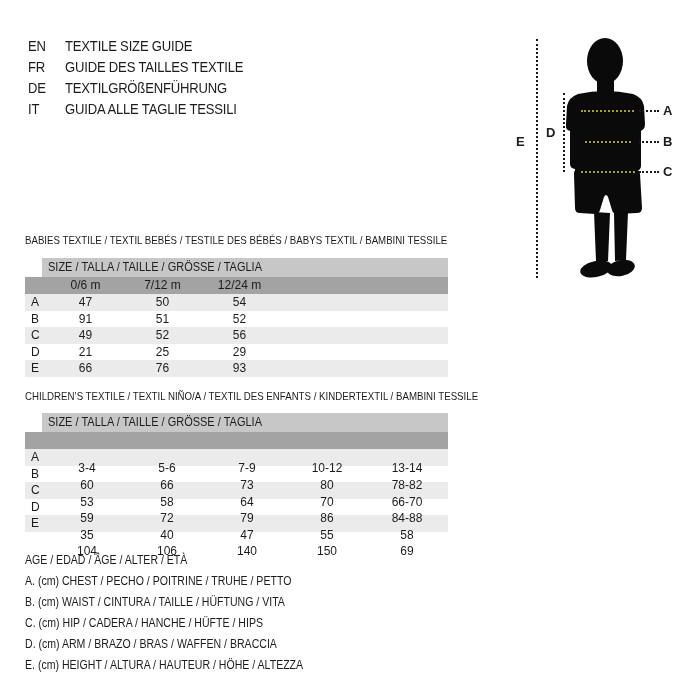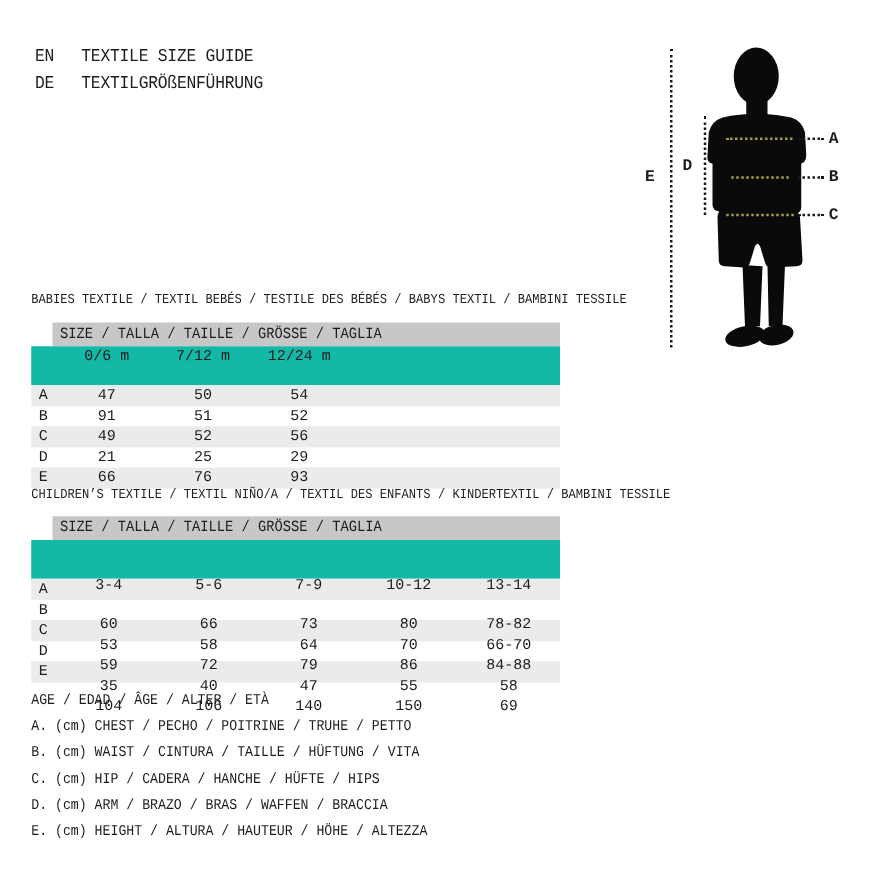--- a/index.html
+++ b/index.html
@@ -1,19 +1,19 @@
 <!DOCTYPE html>
 <html><head>
 <meta charset="utf-8">
 <style>
   * { margin:0; padding:0; box-sizing:border-box; }
   html,body { background:#ffffff; }
   .page {
     position:relative; width:700px; height:700px; background:#ffffff;
-    font-family:Liberation Mono, monospace;
+    font-family:Liberation Sans, sans-serif;
     color:#1c1c1c; overflow:hidden;border-radius:11px;
   }
   .cond { display:inline-block; transform:scaleX(0.88); transform-origin:left center; white-space:nowrap; }
 
   
   .languages { position:absolute; left:28px; top:36px; }
   .lang-row { display:flex; height:21px; line-height:21px; font-size:14.5px; font-weight:500; letter-spacing:-0.2px; }
   .lang-row .code { display:inline-block; width:37px; transform:scaleX(0.9); transform-origin:left center; }
   .lang-row .lang-label { display:inline-block; transform:scaleX(0.9); transform-origin:left center; white-space:nowrap; }
 
@@ -41,43 +41,51 @@
   .section-title { position:absolute; left:25px; font-size:11px; font-weight:500; line-height:14px; }
   .babies-title { top:233px; }
   .children-title { top:389px; }
 
   
   .size-table { position:absolute; left:25px; width:423px; }
   .babies-table { top:258px; }
   .children-table { top:413px; }
   .size-bar { background:#c7c7c7; height:19px; line-height:19px; padding-left:6px; font-size:12.5px; font-weight:500;margin-left:17px; }
   .t-row { display:flex; height:16.5px; line-height:16.5px; font-size:12px; }
-  .t-row.head { height:31px; line-height:17px; background:#14b8a6; }
+  .t-row.head { height:17px; line-height:17px; background:#a3a3a3; }
   .t-row.stripe { background:#ebebeb; }
   .t-lbl { width:22px; padding-left:6px; }
   .bt-c { width:77px; text-align:center; }
   .ct-c { width:80px; text-align:center;margin-top:28px; }
 
   
   .legend { position:absolute; left:25px; top:550px; }
   .legend-line { height:21px; line-height:21px; font-size:12px; }
 </style>
 </head>
 <body>
 
 <div class="page">
 
   <div class="languages">
     <div class="lang-row">
       <span class="code">EN</span>
       <span class="lang-label">TEXTILE SIZE GUIDE</span>
     </div>
     <div class="lang-row">
+      <span class="code">FR</span>
+      <span class="lang-label">GUIDE DES TAILLES TEXTILE</span>
+    </div>
+    <div class="lang-row">
       <span class="code">DE</span>
       <span class="lang-label">TEXTILGRÖßENFÜHRUNG</span>
+    </div>
+    <div class="lang-row">
+      <span class="code">IT</span>
+      <span class="lang-label">GUIDA ALLE TAGLIE TESSILI</span>
     </div>
   </div>
 
   <svg class="figure-svg" viewBox="540 30 150 250" aria-hidden="true">
     <g fill="#0a0a0a">
       <ellipse cx="605" cy="61" rx="18" ry="23"></ellipse>
       <rect x="597" y="72" width="17" height="26"></rect>
       <path d="M578,94 Q605,88 633,94 Q642,97 644,106 L645,124 Q645,131 639,131 L635,131 L636,172 L575,172 L576,131 L571,131 Q565,131 566,124 L567,106 Q569,97 578,94 Z"></path>
       <rect x="570" y="126" width="11" height="43" rx="5"></rect>
       <rect x="630" y="126" width="11" height="45" rx="5"></rect>

